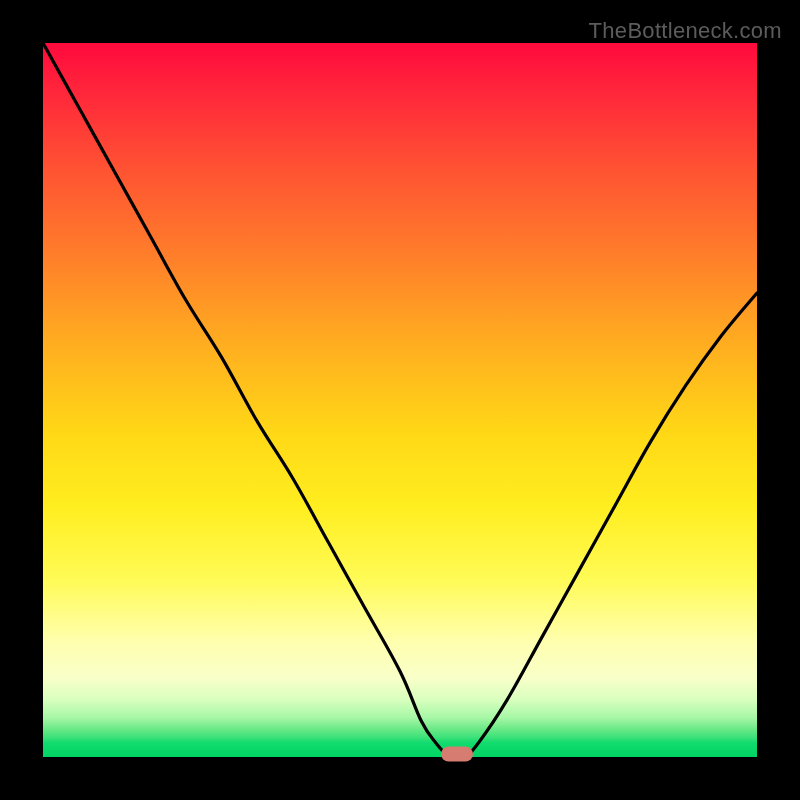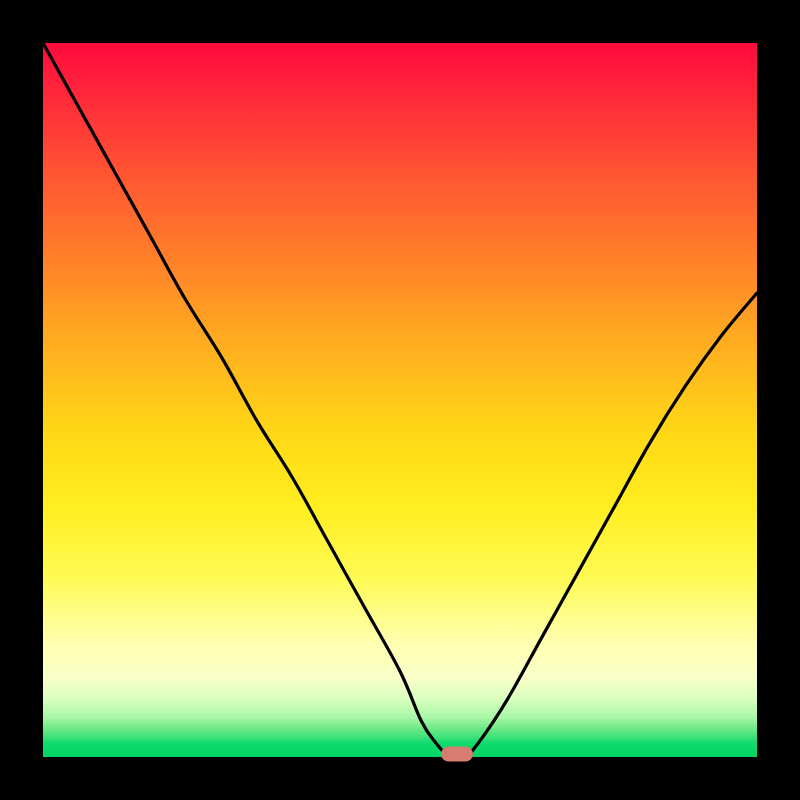--- a/index.html
+++ b/index.html
@@ -65,20 +65,21 @@
     border-radius: 8px;
     background: #d67c70;
     transform: translate(-50%, -50%);
   }
 </style>
 </head>
 <body>
 
 <div class="frame">
 
+  <div class="watermark">TheBottleneck.com</div>
 
   <div class="plot-area">
 
     <svg class="curve-svg" viewBox="0 0 714 714" preserveAspectRatio="none">
       <path id="curve-path" d="M 0.00 0.00 C 6.43 11.57, 22.85 41.13, 35.70 64.26 C 48.55 87.39, 58.55 105.39, 71.40 128.52 C 84.25 151.65, 94.25 169.65, 107.10 192.78 C 119.95 215.91, 129.95 235.19, 142.80 257.04 C 155.65 278.89, 165.65 292.31, 178.50 314.16 C 191.35 336.01, 201.35 356.57, 214.20 378.42 C 227.05 400.27, 237.05 413.69, 249.90 435.54 C 262.75 457.39, 272.75 476.67, 285.60 499.80 C 298.45 522.93, 308.45 540.93, 321.30 564.06 C 334.15 587.19, 346.72 607.76, 357.00 628.32 C 367.28 648.88, 371.99 665.45, 378.42 678.30 C 384.85 691.15, 387.56 693.29, 392.70 699.72 C 397.84 706.15, 401.84 711.43, 406.98 714.00 C 412.12 716.57, 416.12 716.57, 421.26 714.00 C 426.40 711.43, 427.83 710.00, 435.54 699.72 C 443.25 689.44, 452.53 676.16, 464.10 656.88 C 475.67 637.60, 486.95 615.75, 499.80 592.62 C 512.65 569.49, 522.65 551.49, 535.50 528.36 C 548.35 505.23, 558.35 487.23, 571.20 464.10 C 584.05 440.97, 594.05 421.69, 606.90 399.84 C 619.75 377.99, 629.75 362.00, 642.60 342.72 C 655.45 323.44, 665.45 309.45, 678.30 292.74 C 691.15 276.03, 707.57 257.61, 714.00 249.90" fill="none" stroke="#000000" stroke-width="3.2" stroke-linecap="round" stroke-linejoin="round"></path>
     </svg>
 
     <div id="marker" class="marker" style="left: 414.12px; top: 711px; background: rgb(214, 124, 112);"></div>
 
   </div>

